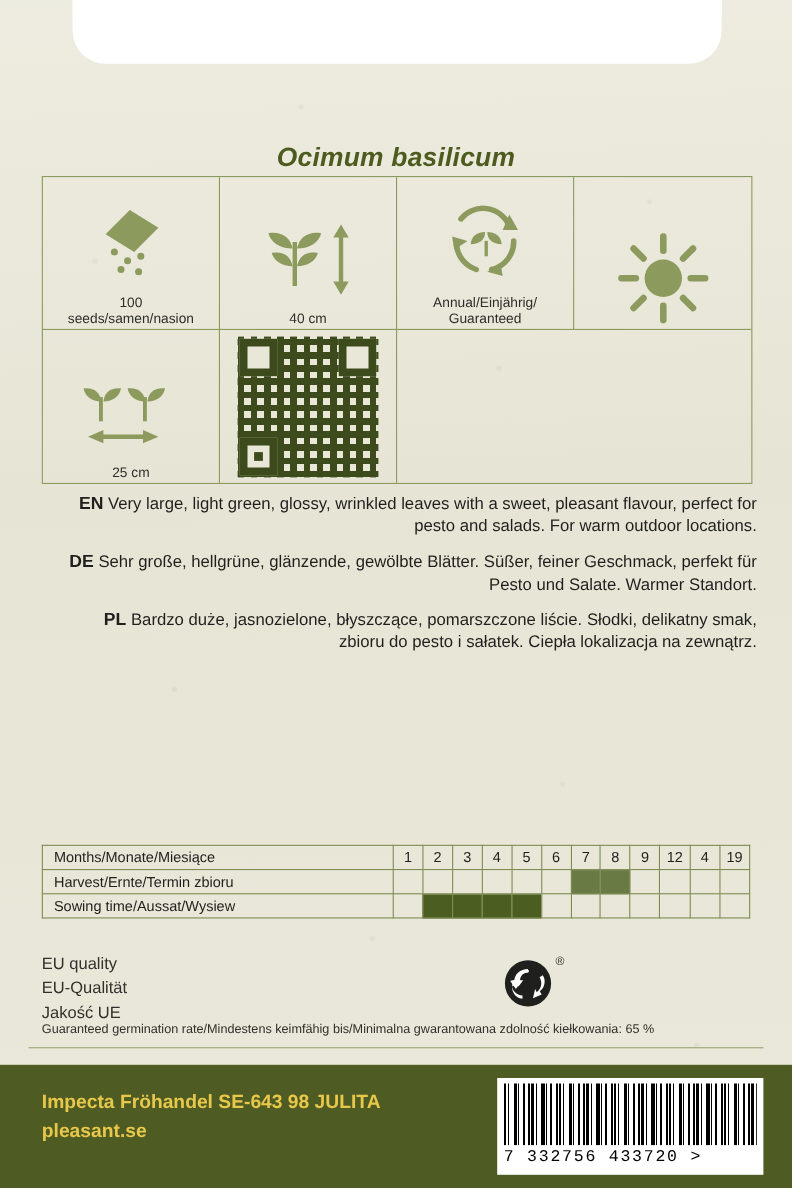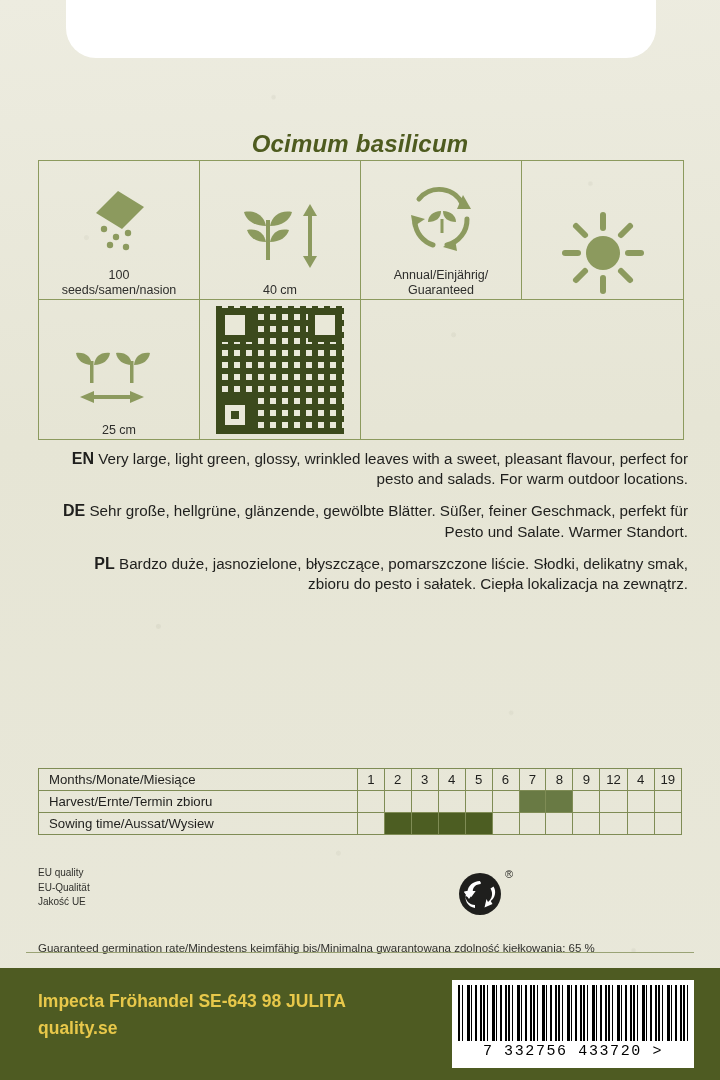--- a/index.html
+++ b/index.html
@@ -176,21 +176,21 @@
   }
   .cal td.mon { width: 27px; }
   .cal td.on-sow { background: #4c5d22; }
   .cal td.on-harv { background: #697a44; }
 
   
   .eu {
     position: absolute;
     left: 38px;
     top: 866px;
-    font-size: 10px;
+    font-size: 15px;
     color: #30302c;
     line-height: 1.45;
   }
   .recycle {
     position: absolute;
     left: 458px;
     top: 872px;
     width: 44px;
     height: 44px;
   }
@@ -200,21 +200,20 @@
     top: 868px;
     font-size: 11px;
     color: #2c2c28;
   }
   .germ {
     position: absolute;
     left: 38px;
     top: 930px;
     font-size: 11.5px;
     color: #30302c;
-    margin-top: 12px;
   }
   .hr-line {
     position: absolute;
     left: 26px;
     top: 952px;
     width: 668px;
     height: 1px;
     background: #9aa375;
   }
 
@@ -253,21 +252,20 @@
     background:
       repeating-linear-gradient(90deg,
         #000 0 2px, #fff 2px 4px, #000 4px 5px, #fff 5px 9px,
         #000 9px 12px, #fff 12px 13px, #000 13px 14px, #fff 14px 17px,
         #000 17px 19px, #fff 19px 22px, #000 22px 24px, #fff 24px 25px);
   }
   .bc-num {
     font-family: "Liberation Mono", monospace;
     font-size: 15px;
     letter-spacing: 1.6px;
-    text-align: center;
     color: #000;
     margin-top: 2px;
   }
   svg { display: block; }
 </style>
 </head>
 <body>
 
 <div class="page">
 
@@ -475,21 +473,21 @@
     </svg>
   </div>
   <div class="reg-mark">®</div>
 
   <div class="germ">Guaranteed germination rate/Mindestens keimfähig bis/Minimalna gwarantowana zdolność kiełkowania: 65 %</div>
   <div class="hr-line"></div>
 
   <div class="footer">
     <div class="brand">
       <div>Impecta Fröhandel SE-643 98 JULITA</div>
-      <div>quality.se</div>
+      <div>pleasant.se</div>
     </div>
     <div class="barcode">
       <div class="bars"></div>
       <div class="bc-num">7 332756 433720 &gt;</div>
     </div>
   </div>
 
 </div>
 
 </body></html>

